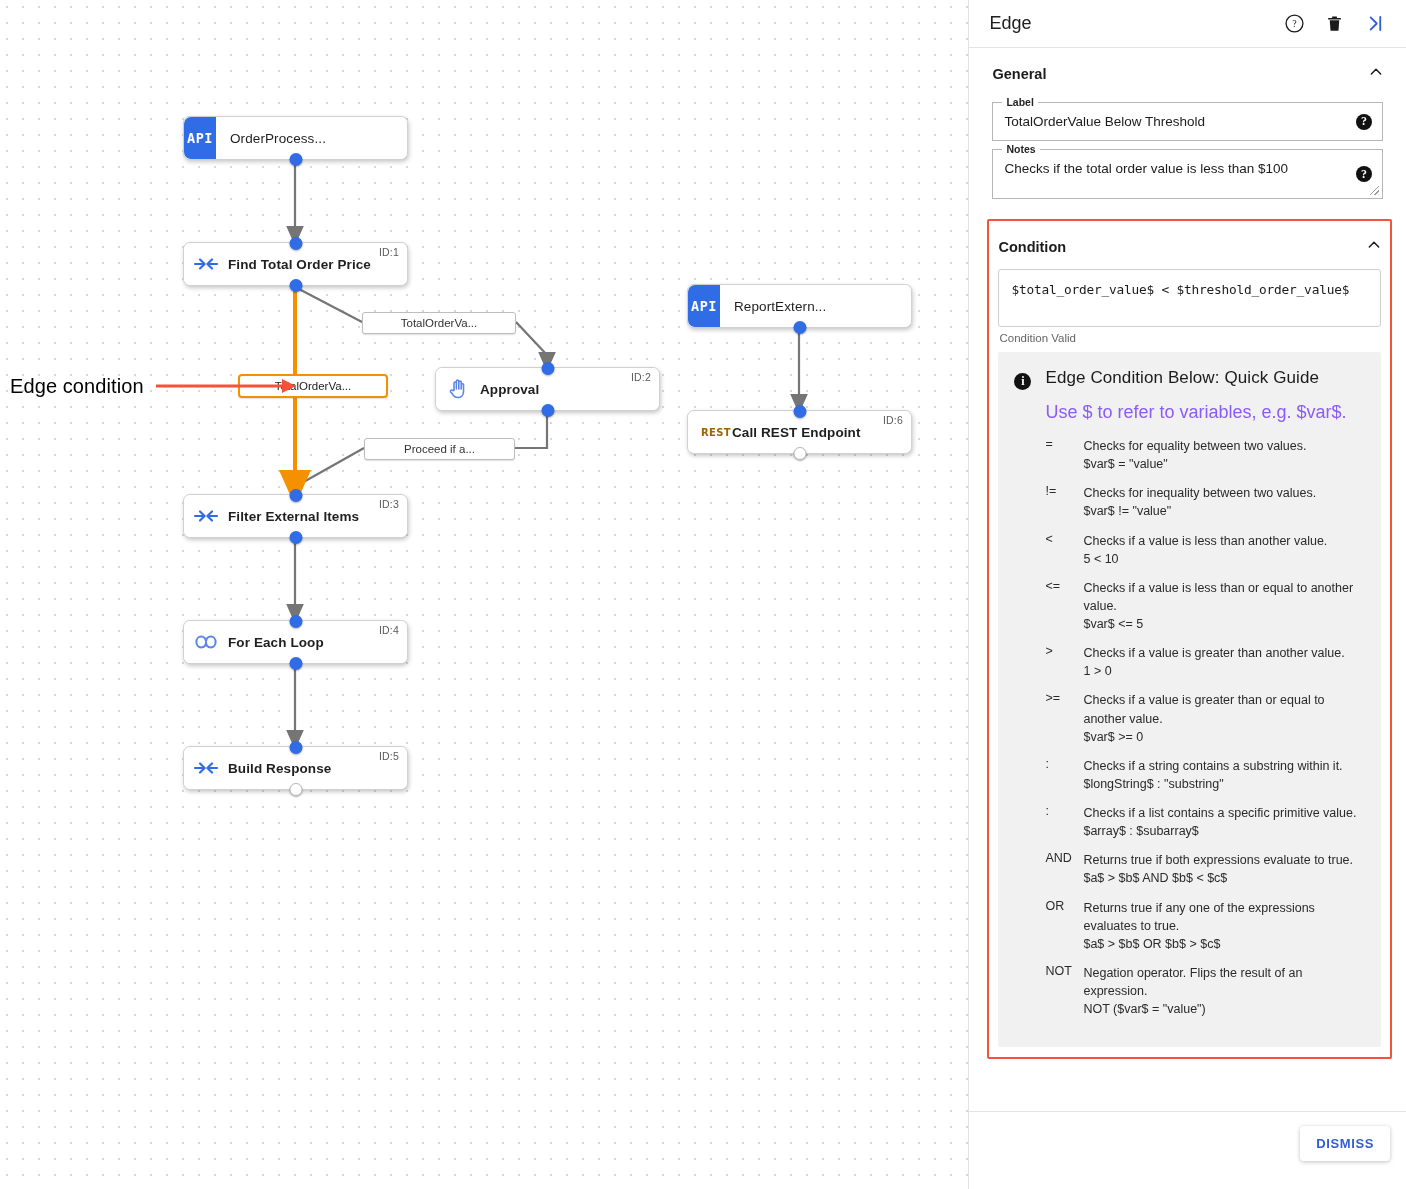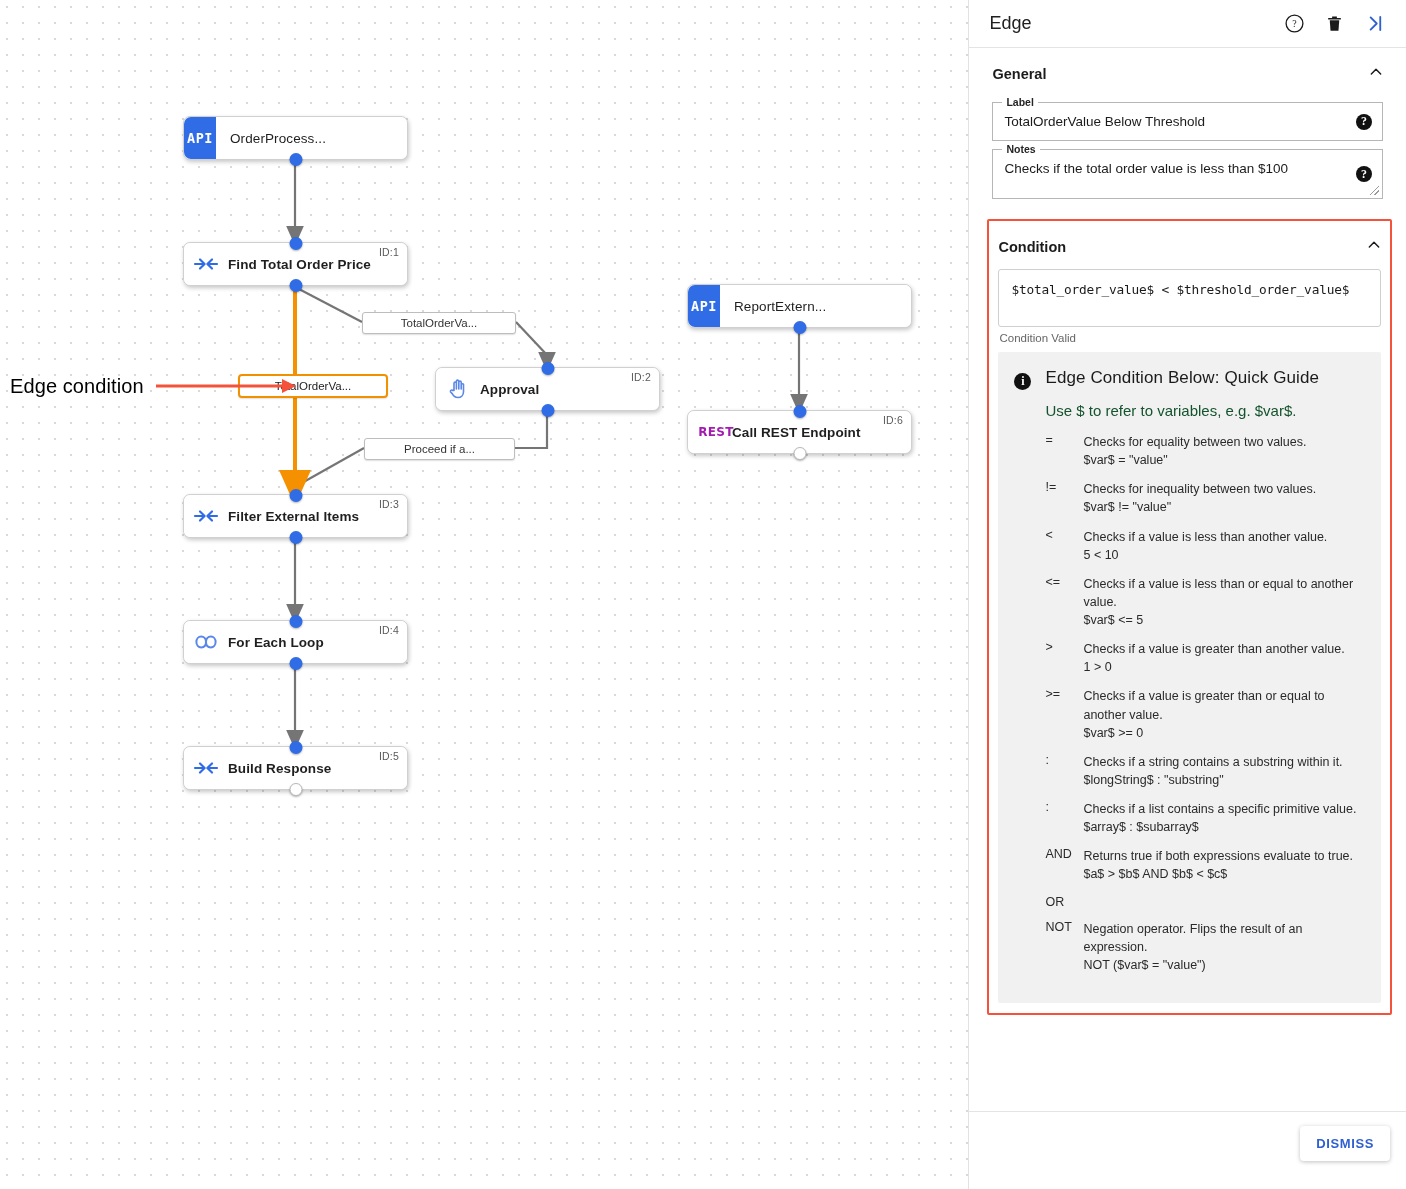--- a/index.html
+++ b/index.html
@@ -44,21 +44,21 @@
     font-size: 13.5px; font-weight: 700; letter-spacing: .5px;
   }
   .node .icon-slot { width: 44px; height: 100%; display: flex; align-items: center; justify-content: center; }
   .node .ttl {
     font-size: 13.5px; font-weight: 700; color: #1f1f1f;
     white-space: nowrap; letter-spacing: .1px;
   }
   .node .ttl.thin { font-weight: 400; }
   .node .restword {
     font-family: "DejaVu Sans", sans-serif;
-    font-size: 12px; font-weight: 700; color: #a21caf; letter-spacing: .3px; padding-left: 12px;
+    font-size: 10px; font-weight: 700; color: #a16207; letter-spacing: .3px; padding-left: 12px;
   }
   .node .idtag {
     position: absolute; top: 3px; right: 8px;
     font-size: 10.5px; color: #5a5a5a; letter-spacing: .2px;
   }
   .port {
     position: absolute; width: 13px; height: 13px; border-radius: 50%;
     background: #2f6ce5; left: 50%; transform: translateX(-50%);
     box-shadow: 0 1px 2px rgba(0,0,0,.3);
   }
@@ -151,21 +151,21 @@
     display: flex; gap: 14px;
   }
   .guide .ic {
     width: 17px; height: 17px; border-radius: 50%; background: #111; color: #fff;
     display: flex; align-items: center; justify-content: center;
     font-size: 12px; font-weight: 700; margin-top: 5px; flex: 0 0 auto;
     font-family: "Liberation Serif", serif;
   }
   .guide .gbody { flex: 1; min-width: 0; }
   .guide h3 { font-size: 17px; font-weight: 400; color: #1b1b1b; margin-bottom: 14px; letter-spacing: .1px; }
-  .guide .lead { font-size: 15px; color: #14532d; margin-bottom: 14px; }
+  .guide .lead { font-size: 18px; color: #8b5cf6; margin-bottom: 14px; }
   .op-row { display: flex; gap: 0; margin-bottom: 11px; }
   .op-row .op {
     width: 38px; flex: 0 0 38px; font-size: 12.5px; color: #2a2a2a; padding-top: 0px;
   }
   .op-row .od { flex: 1; font-size: 12.5px; color: #2a2a2a; line-height: 1.45; }
   .op-row .ox { font-size: 12.5px; color: #2a2a2a; line-height: 1.45; }
 
   #panel-footer {
     position: absolute; left: 0; right: 0; bottom: 0; height: 78px;
     border-top: 1px solid #e4e4e4; background: #fff;
@@ -431,20 +431,21 @@
                 <div class="op-row">
                   <div class="op">:</div>
                   <div class="od"><span>Checks if a list contains a specific primitive value.</span><div class="ox">$array$ : $subarray$</div></div>
                 </div>
                 <div class="op-row">
                   <div class="op">AND</div>
                   <div class="od"><span>Returns true if both expressions evaluate to true.</span><div class="ox">$a$ &gt; $b$ AND $b$ &lt; $c$</div></div>
                 </div>
                 <div class="op-row">
                   <div class="op">OR</div>
+                  <div class="od"><span>Returns true if any one of the expressions evaluates to true.</span><div class="ox">$a$ &gt; $b$ OR $b$ &gt; $c$</div></div>
                 </div>
                 <div class="op-row">
                   <div class="op">NOT</div>
                   <div class="od"><span>Negation operator. Flips the result of an expression.</span><div class="ox">NOT ($var$ = "value")</div></div>
                 </div>
               </div>
           </div>
         </div>
       </div>
     </div>

